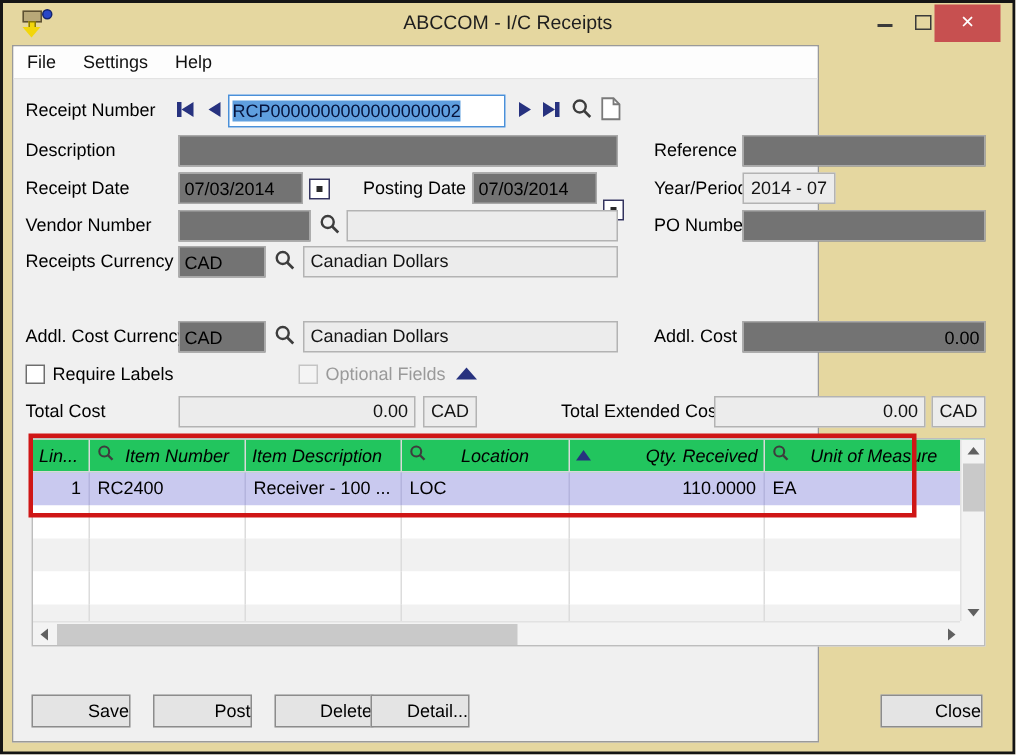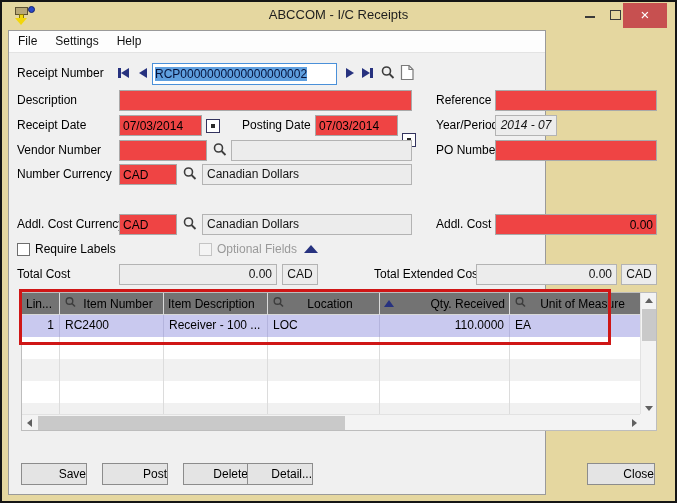--- a/index.html
+++ b/index.html
@@ -26,21 +26,21 @@
                font-size:15px; text-align:center; line-height:24px; }
 
   
   .winbody { position:relative; width:538px; height:465px; background:#f0f0f0; border:1px solid #9a9a9a; }
   .menubar { height:22px; background:#fdfdfd; border-bottom:1px solid #e3e3e3; display:flex; align-items:center; }
   .menu-item { font-size:12px; color:#111; padding:0 9px; line-height:21px; }
   .content { position:relative; width:100%; height:441px; background:#f0f0f0; font-size:12px; }
 
   .abs { position:absolute; }
   .label { font-size:12px; color:#000; line-height:21px; white-space:nowrap; }
-  .field { height:21px; background:#ef4444; border:1px solid #a9a9a9; font:12px "Liberation Sans","DejaVu Sans",sans-serif; padding:1px 3px; color:#000; }
+  .field { height:21px; background:#737373; border:1px solid #a9a9a9; font:12px "Liberation Sans","DejaVu Sans",sans-serif; padding:1px 3px; color:#000; }
   input.field { outline:none; }
   .field.num { text-align:right; }
   .ro { height:21px; background:#ececec; border:1px solid #b3b3b3; font-size:12px; line-height:19px; padding:0 4px; color:#141414; overflow:hidden; white-space:nowrap; }
   .ro.num { text-align:right; }
   .ro.ctr { text-align:center; }
 
   
   .rcpfield { height:22px; background:#fff; border:1px solid #4a90d9; line-height:20px; padding:0 2px; overflow:hidden; }
   .rcpfield .sel { background:#5f9fdf; color:#06133c; font-size:12px; }
 
@@ -54,21 +54,21 @@
   .calbtn { width:14px; height:14px; background:#fff; border:1px solid #33335e; position:relative; }
   .calbtn .d { position:absolute; left:4px; top:4px; width:4px; height:4px; background:#2a2a2a; }
 
   .checkbox { width:13px; height:13px; background:#fff; border:1px solid #6e6e6e; }
   .checkbox.disabled { background:#f4f4f4; border:1px solid #c4c4c4; }
   .dimlabel { color:#9a9a9a; }
   .zoomtri { width:0; height:0; border-left:7px solid transparent; border-right:7px solid transparent; border-bottom:8px solid #27327f; }
 
   
   .grid { position:absolute; left:12px; top:239px; width:636px; height:139px; background:#fff; border:1px solid #bdbdbd; overflow:hidden; }
-  .ghead { display:flex; height:22px; background:#737373; border-bottom:1px solid #d8d8d8; }
+  .ghead { display:flex; height:22px; background:#22c55e; border-bottom:1px solid #d8d8d8;font-style:italic; }
   .hcell { display:flex; align-items:center; border-right:1px solid #dadada; padding:0 4px; font-size:12px; color:#000; overflow:hidden; white-space:nowrap; }
   .hcell .htxt { flex:1; text-align:center; }
   .hcell .htxt.left { text-align:left; }
   .hcell .htxt.right { text-align:right; }
   .sorttri { width:0; height:0; border-left:5px solid transparent; border-right:5px solid transparent; border-bottom:7px solid #27327f; margin-right:4px; }
   .grow { display:flex; height:22px; }
   .gcell { border-right:1px solid #dcdcdc; padding:2px 5px; font-size:12px; line-height:17px; overflow:hidden; white-space:nowrap; }
   .gcell.right { text-align:right; }
   .row-selected { background:#c9c9ef; }
   .row-selected .gcell { border-right:1px solid #b4b4dd; }
@@ -159,35 +159,35 @@
       <input class="abs field" style="left: 110px; top: 62px; width: 83px;" value="07/03/2014">
       <div class="abs calbtn" style="left:197px;top:66px;">
           <div class="d"></div>
         </div>
       <div class="abs label" style="left:233px;top:62px;">Posting Date</div>
       <input class="abs field" style="left: 306px; top: 62px; width: 83px;" value="07/03/2014">
       <div class="abs calbtn" style="left:393px;top:66px;">
           <div class="d"></div>
         </div>
       <div class="abs label" style="left:427px;top:62px;">Year/Period</div>
-      <div class="abs ro ctr" style="left:486px;top:62px;width:62px;font-style:italic;">2014 - 07</div>
+      <div class="abs ro ctr" style="left:486px;top:62px;width:62px;">2014 - 07</div>
 
       <div class="abs label" style="left:8px;top:87px;">Vendor Number</div>
       <input class="abs field" style="left: 110px; top: 87px; width: 88px;" value="">
       <div class="abs finder" style="left:203px;top:89px;">
         <svg width="16" height="16">
             <circle cx="6.5" cy="6" r="4" fill="none" stroke="#3d3d3d" stroke-width="1.6"></circle>
             <line x1="9.5" y1="9" x2="13.5" y2="13" stroke="#3d3d3d" stroke-width="1.8"></line>
           </svg>
       </div>
       <div class="abs ro" style="left:222px;top:87px;width:181px;"></div>
       <div class="abs label" style="left:427px;top:87px;">PO Number</div>
       <input class="abs field" style="left: 486px; top: 87px; width: 162px;" value="">
 
-      <div class="abs label" style="left:8px;top:111px;">Number Currency</div>
+      <div class="abs label" style="left:8px;top:111px;">Receipts Currency</div>
       <input class="abs field" style="left: 110px; top: 111px; width: 58px;" value="CAD">
       <div class="abs finder" style="left:173px;top:113px;">
         <svg width="16" height="16">
             <circle cx="6.5" cy="6" r="4" fill="none" stroke="#3d3d3d" stroke-width="1.6"></circle>
             <line x1="9.5" y1="9" x2="13.5" y2="13" stroke="#3d3d3d" stroke-width="1.8"></line>
           </svg>
       </div>
       <div class="abs ro" style="left:193px;top:111px;width:210px;">Canadian Dollars</div>
 
       <div class="abs label" style="left:8px;top:161px;">Addl. Cost Currency</div>

